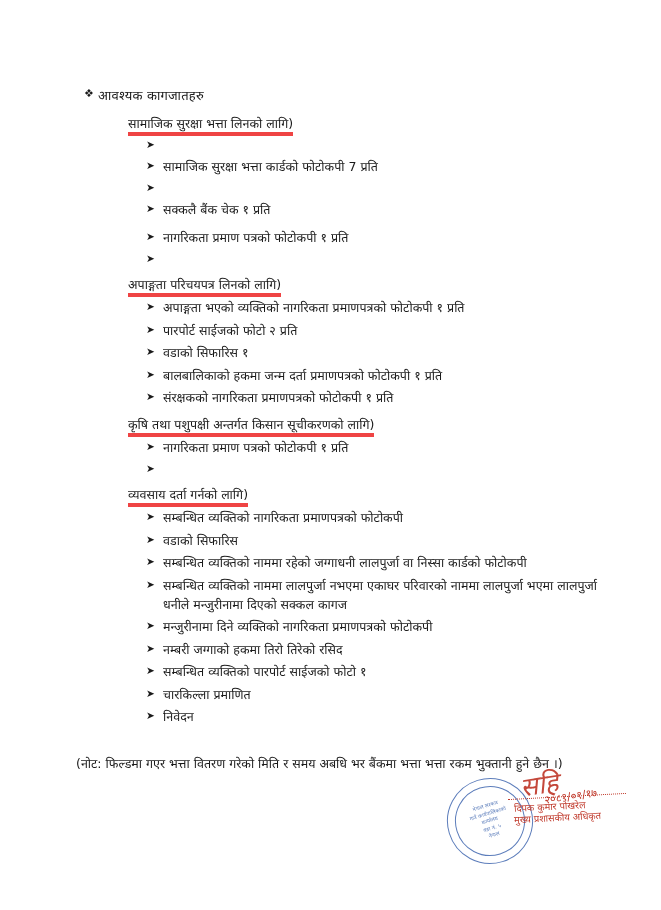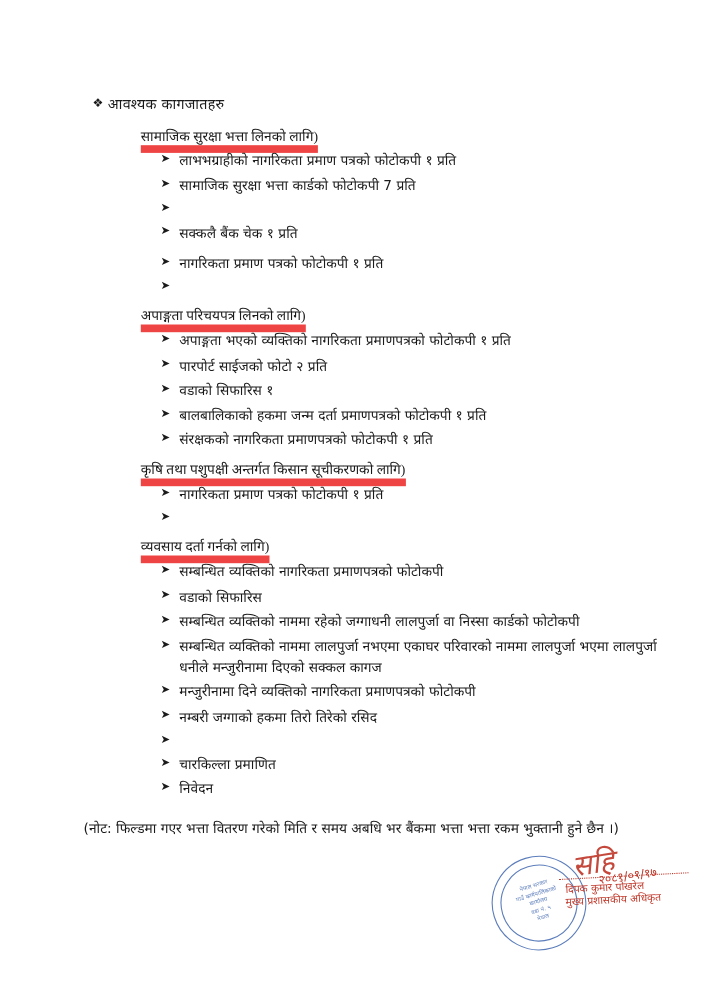--- a/index.html
+++ b/index.html
@@ -49,23 +49,22 @@
   }
   .section {
     margin-top: 9px;
   }
   .section-title {
     padding-left: 128px;
     font-size: 12.5px;
     line-height: 1.5;
   }
   .section-title span.titletext {
-    border-bottom: 7px solid #ef4444;
+    border-bottom: 4px solid #ef4444;
     padding-bottom: 1px;
-    font-family: Liberation Serif, serif;
   }
   ul.item-list {
     list-style: none;
     margin: 3px 0 0 0;
     padding: 0;
   }
   ul.item-list li {
     display: flex;
     align-items: flex-start;
     padding-left: 146px;
@@ -78,21 +77,21 @@
     width: 17px;
     font-size: 10.5px;
     color: #1a1a1a;
     line-height: 1.62;
   }
   ul.item-list li .item-text {
     flex: 1 1 auto;
     padding-right: 60px;
   }
   .note-line {
-    margin-top: 18px;
+    margin-top: 29px;
     padding-left: 76px;
     font-size: 12.5px;
     line-height: 1.5;
     padding-right: 24px;
   }
   
   .stamp-round {
     position: absolute;
     left: 447px;
     top: 778px;
@@ -213,21 +212,20 @@
       <span class="heading-text">आवश्यक कागजातहरु</span>
     </div>
 
     <div class="section">
       <div class="section-title">
         <span class="titletext">सामाजिक सुरक्षा भत्ता लिनको लागि)</span>
       </div>
       <ul class="item-list">
         <li>
           <span class="arrow-bullet">➤</span>
-          <span class="item-text">लाभभग्राहीको नागरिकता प्रमाण पत्रको फोटोकपी १ प्रति</span>
         </li>
         <li>
           <span class="arrow-bullet">➤</span>
           <span class="item-text">सामाजिक सुरक्षा भत्ता कार्डको फोटोकपी 7 प्रति</span>
         </li>
         <li>
           <span class="arrow-bullet">➤</span>
         </li>
         <li>
           <span class="arrow-bullet">➤</span>
@@ -315,20 +313,21 @@
         <li>
           <span class="arrow-bullet">➤</span>
           <span class="item-text">मन्जुरीनामा दिने व्यक्तिको नागरिकता प्रमाणपत्रको फोटोकपी</span>
         </li>
         <li>
           <span class="arrow-bullet">➤</span>
           <span class="item-text">नम्बरी जग्गाको हकमा तिरो तिरेको रसिद</span>
         </li>
         <li>
           <span class="arrow-bullet">➤</span>
+          <span class="item-text">सम्बन्धित व्यक्तिको पारपोर्ट साईजको फोटो १</span>
         </li>
         <li>
           <span class="arrow-bullet">➤</span>
           <span class="item-text">चारकिल्ला प्रमाणित</span>
         </li>
         <li>
           <span class="arrow-bullet">➤</span>
           <span class="item-text">निवेदन</span>
         </li>
       </ul>

